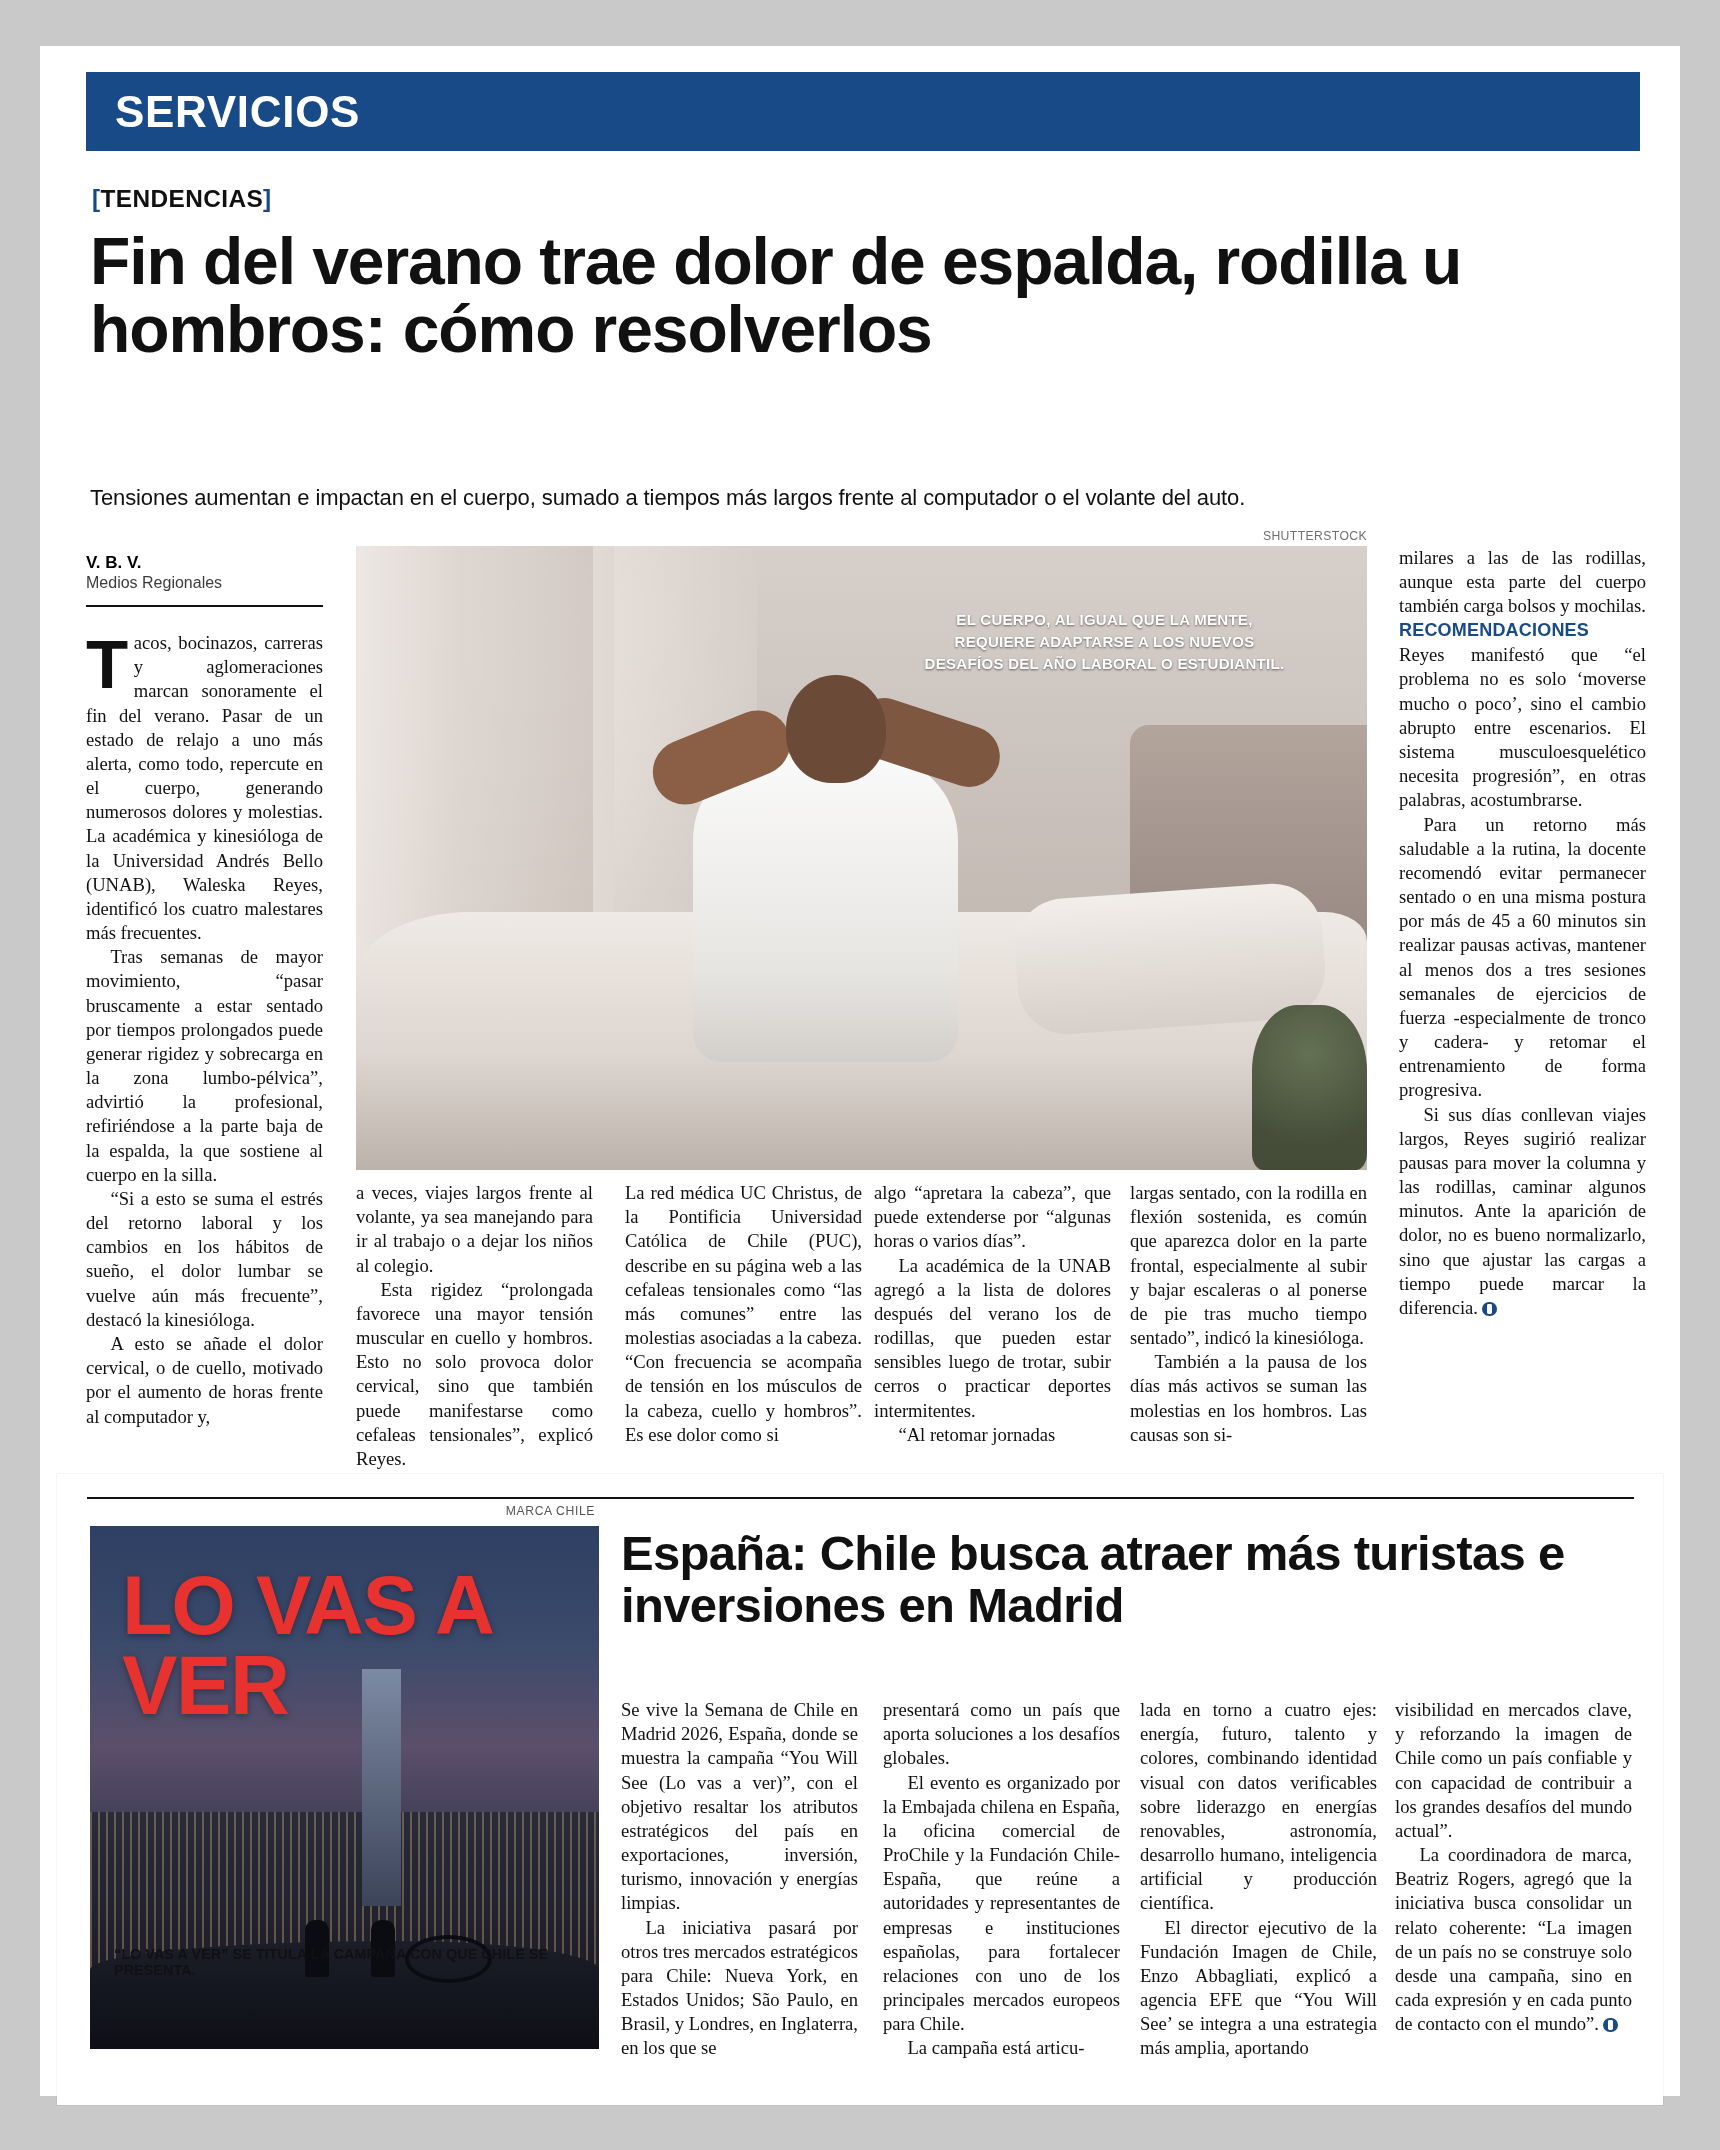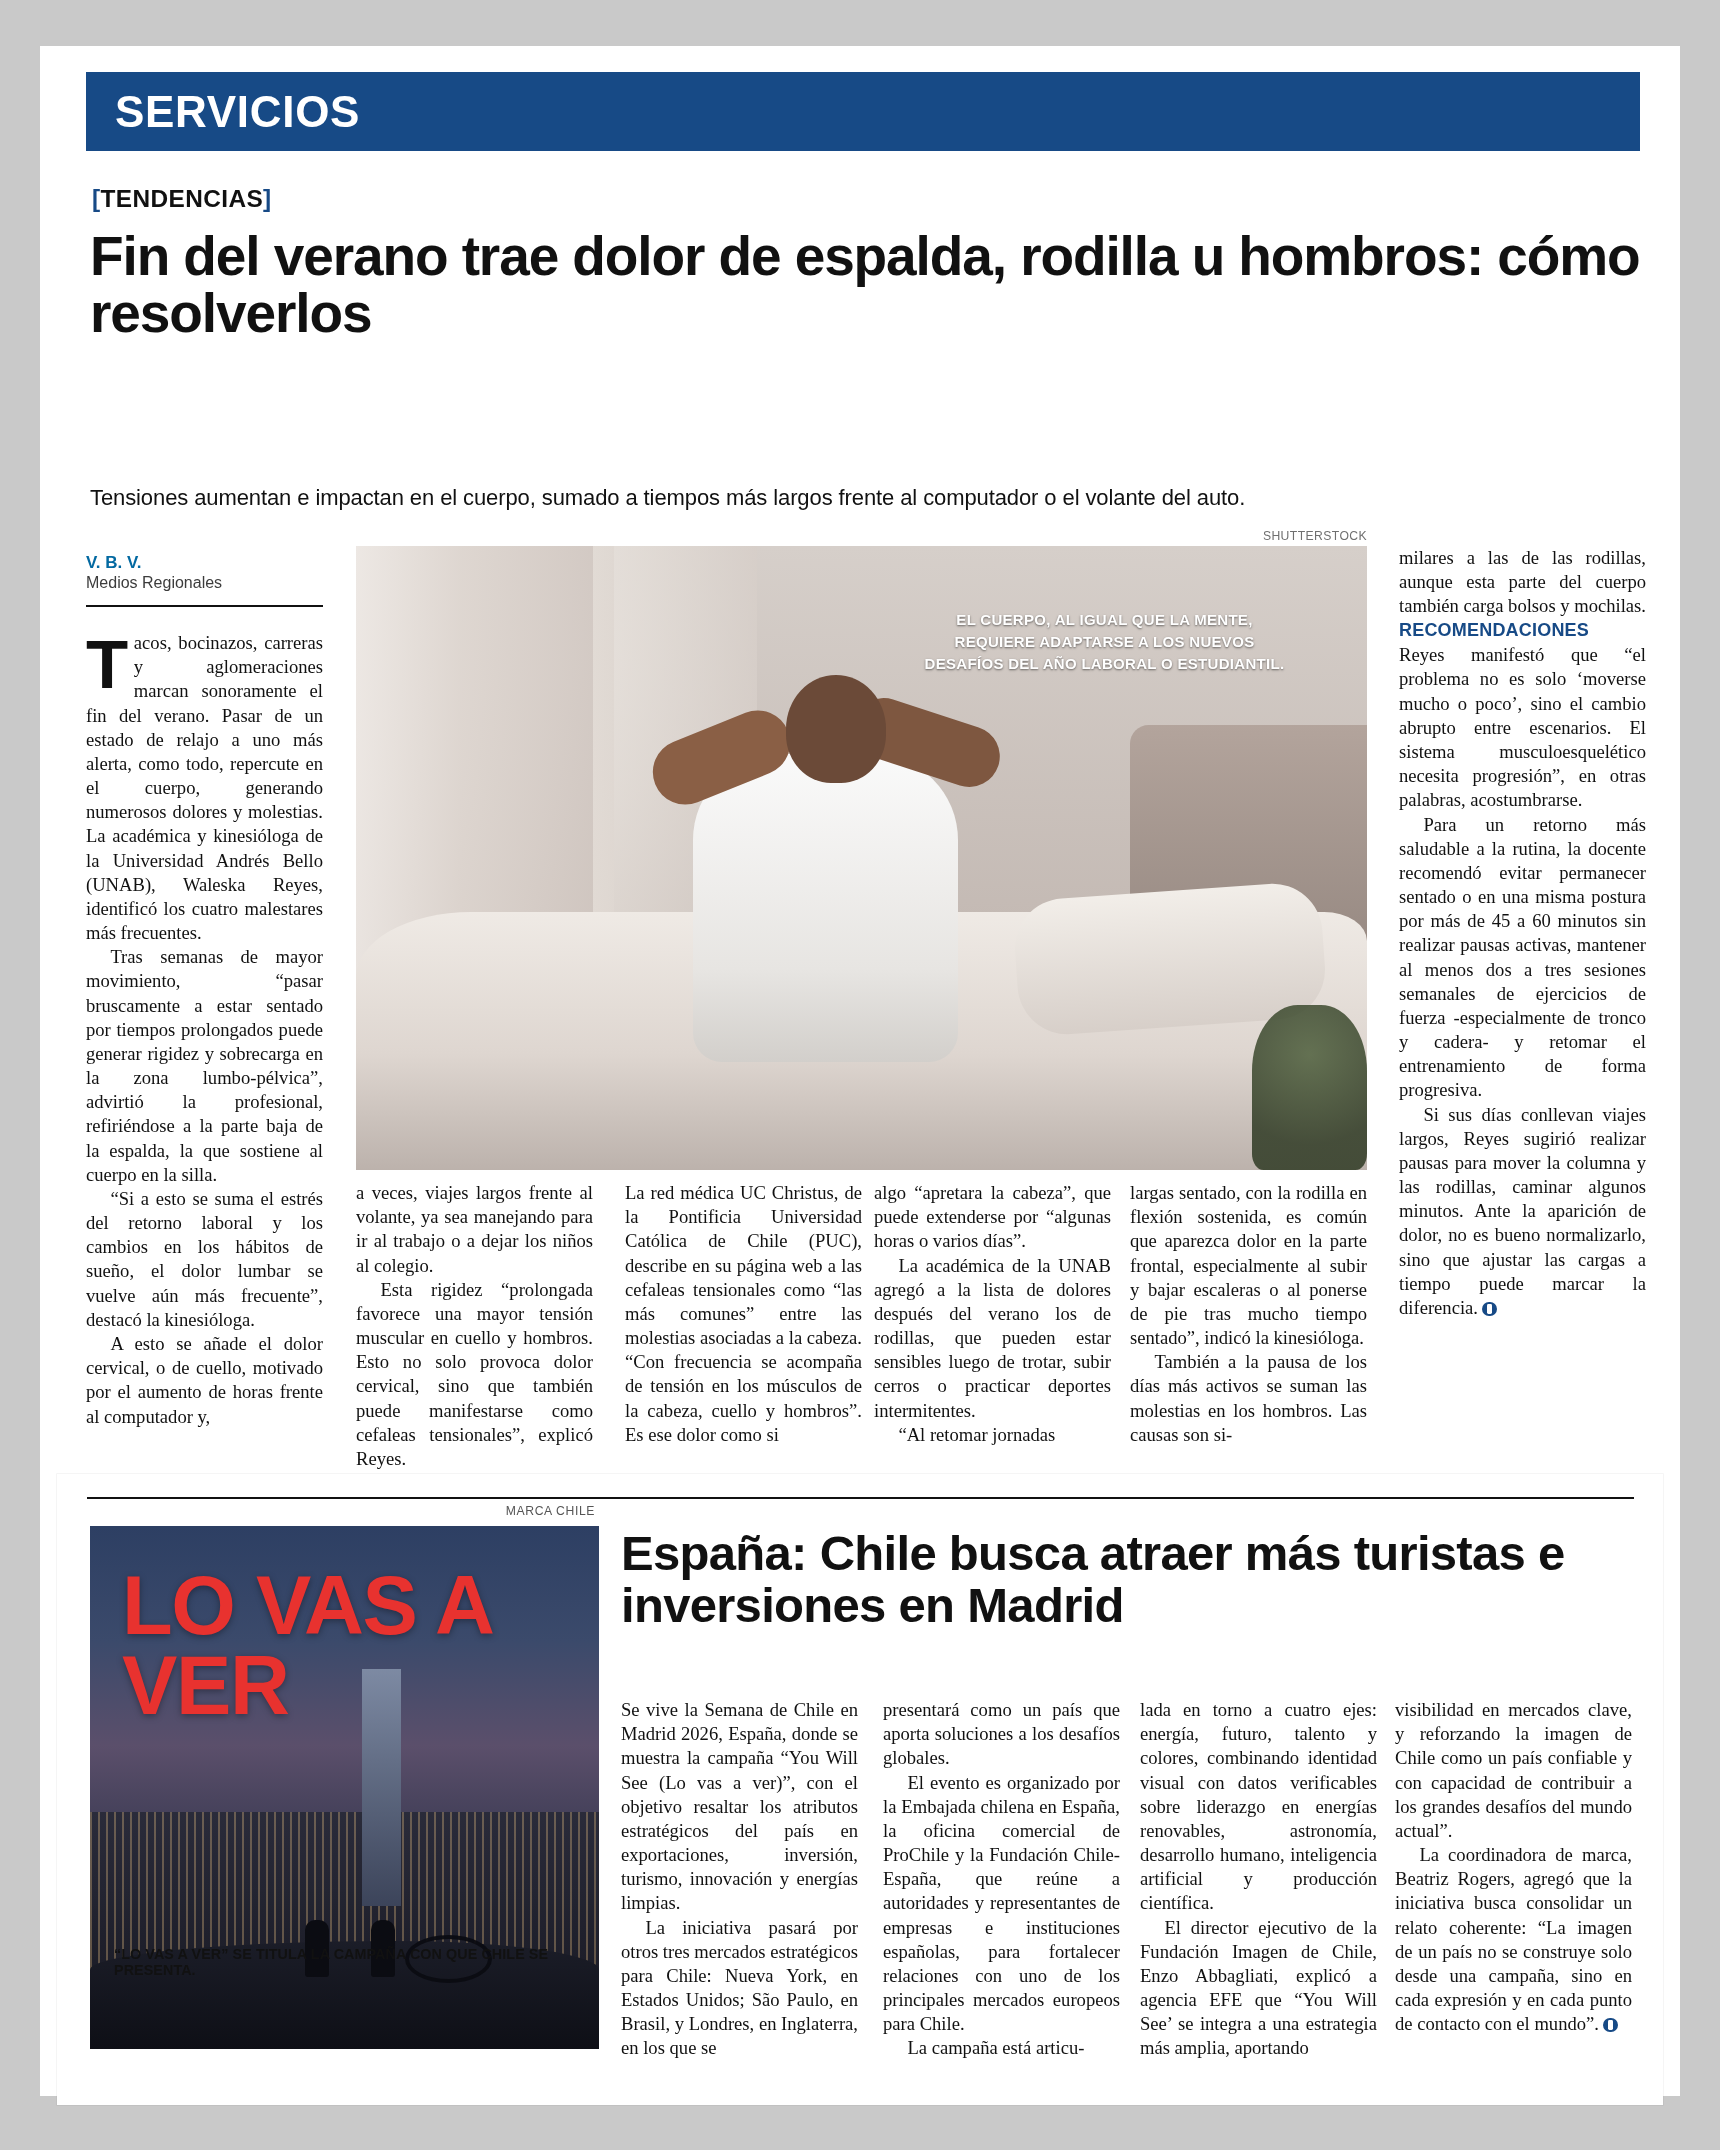--- a/index.html
+++ b/index.html
@@ -60,21 +60,21 @@
   }
   .kicker .brk { color: #174a86; font-weight: bold; }
 
   .headline {
     position: absolute;
     left: 90px;
     top: 228px;
     width: 1556px;
     font-family: "Liberation Sans", sans-serif;
     font-weight: bold;
-    font-size: 55px;
+    font-size: 66px;
     line-height: 1.03;
     color: #111111;
     letter-spacing: -1.1px;
   }
   .subhead {
     position: absolute;
     left: 90px;
     top: 485px;
     width: 1556px;
     font-family: "Liberation Sans", sans-serif;
@@ -85,21 +85,21 @@
   }
 
   
   .byline {
     position: absolute;
     left: 86px;
     top: 553px;
     width: 237px;
     font-family: "Liberation Sans", sans-serif;
   }
-  .byline .name { font-size: 17px; font-weight: bold; color: #0369a1; }
+  .byline .name { font-size: 17px; font-weight: bold; color: #000000; }
   .byline .org { font-size: 16px; color: #3c3c3c; margin-top: 1.4px; }
   .byline .rule {
     margin-top: 13px;
     border-bottom: 2.2px solid #111;
     width: 237px;
   }
 
   
   .photo {
     position: absolute;

